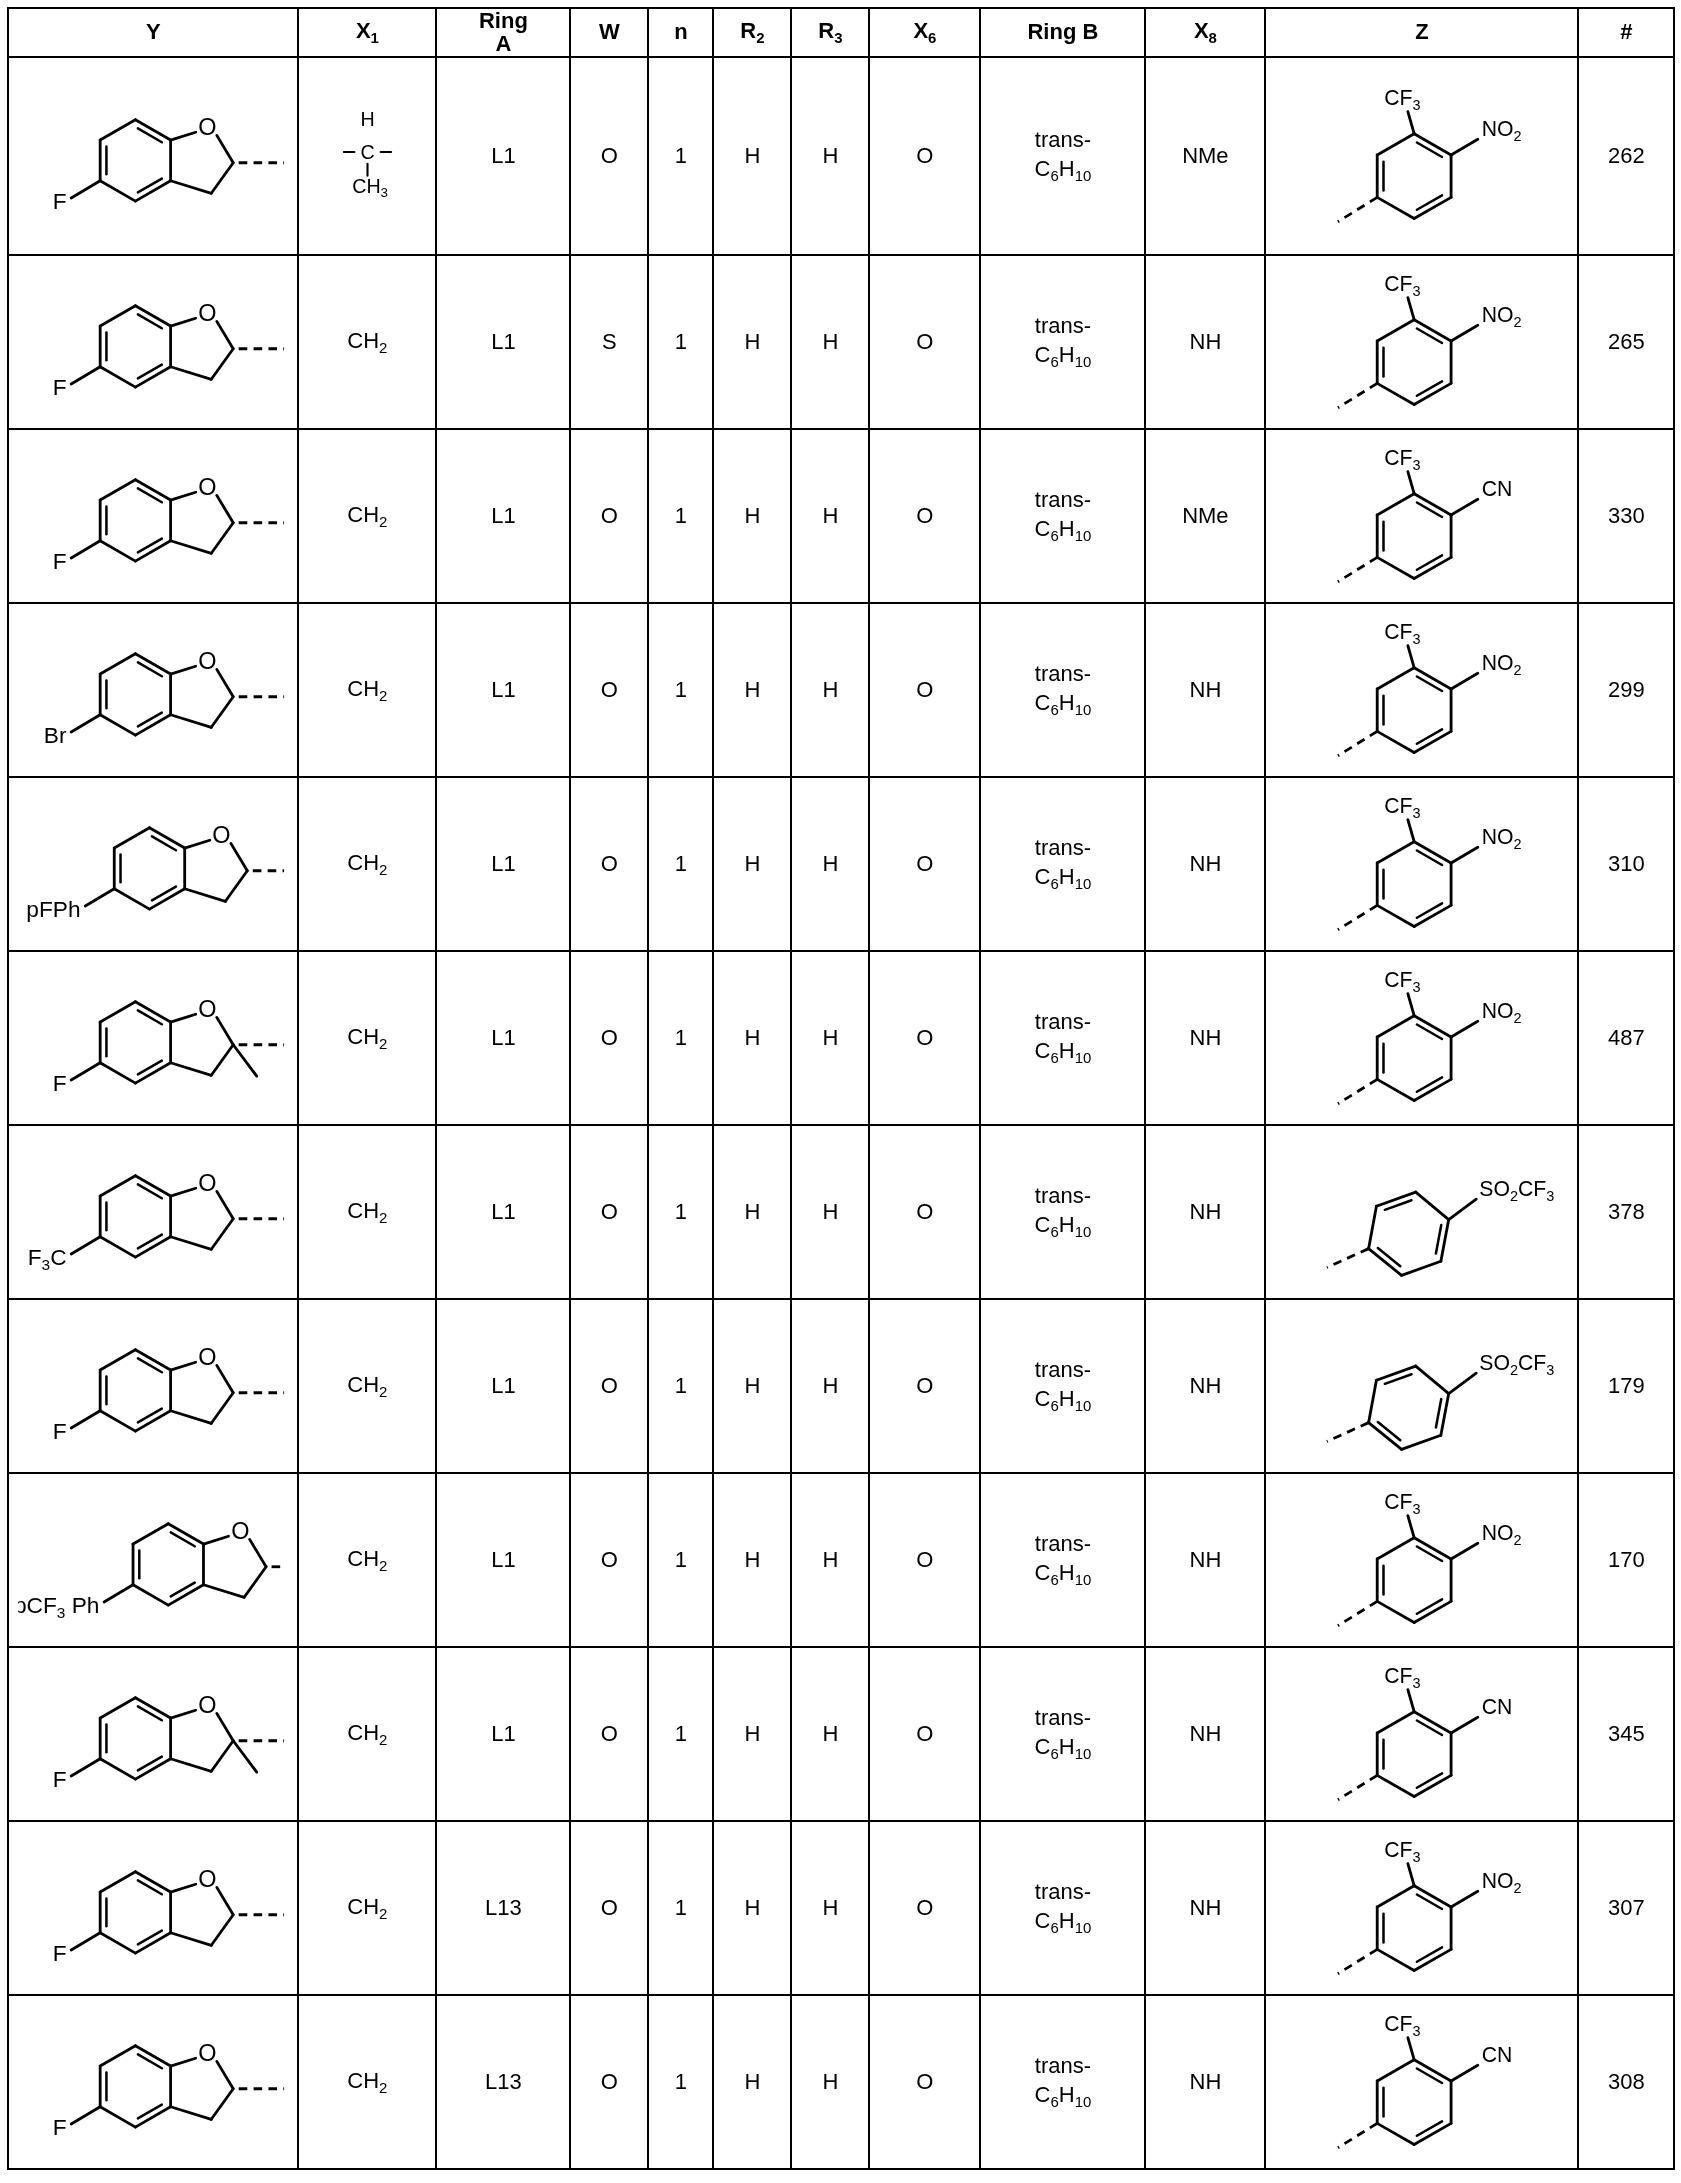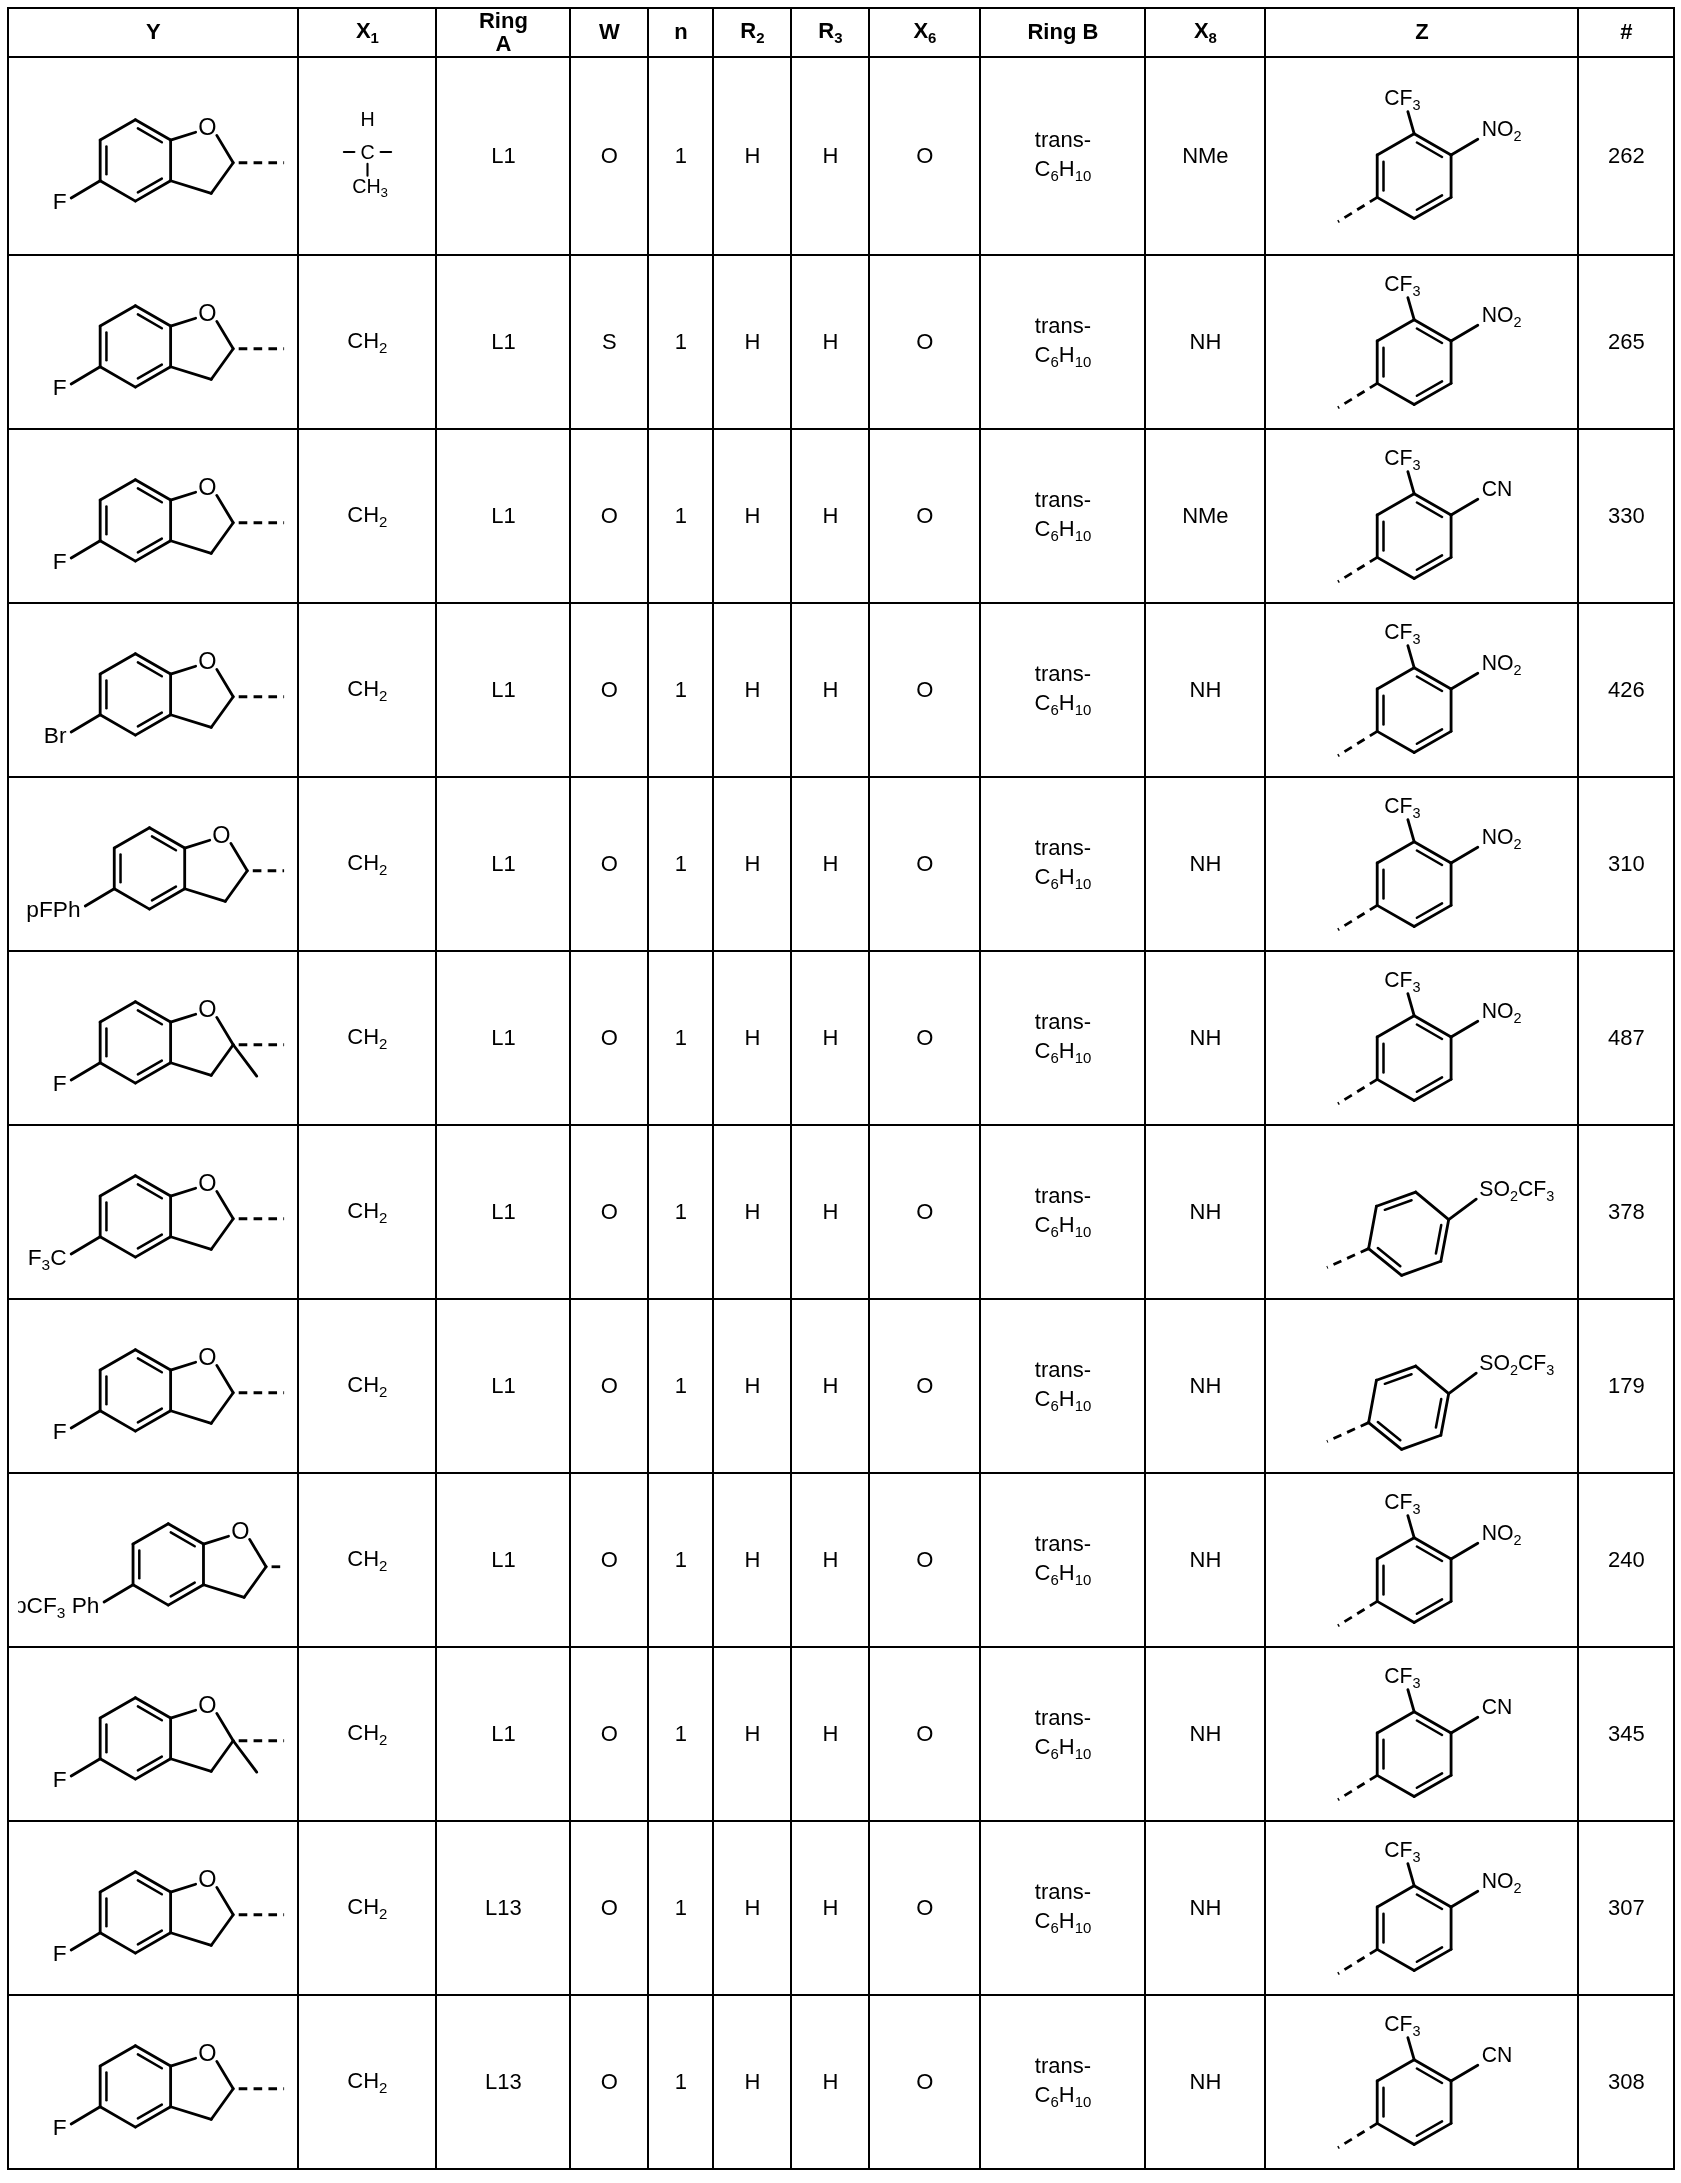--- a/index.html
+++ b/index.html
@@ -247,21 +247,21 @@
               <line x1="128" y1="103" x2="175" y2="76" stroke="#000" stroke-width="3.6" stroke-linecap="round"></line>
               <line x1="178.5" y1="87.2" x2="210.5" y2="105.6" stroke="#000" stroke-width="3.2" stroke-linecap="round"></line>
               <line x1="210.5" y1="154.4" x2="178.5" y2="172.8" stroke="#000" stroke-width="3.2" stroke-linecap="round"></line>
               <line x1="136.0" y1="148.4" x2="136.0" y2="111.6" stroke="#000" stroke-width="3.2" stroke-linecap="round"></line>
               <line x1="175" y1="76" x2="167" y2="48" stroke="#000" stroke-width="3.6" stroke-linecap="round"></line>
               <text x="160" y="40" font-size="27" text-anchor="middle">CF<tspan dy="5.9" font-size="18.4">3</tspan></text>
               <line x1="222" y1="103" x2="256" y2="83" stroke="#000" stroke-width="3.6" stroke-linecap="round"></line>
               <text x="261" y="79" font-size="27" text-anchor="start">NO<tspan dy="5.9" font-size="18.4">2</tspan></text>
               <line x1="128" y1="157" x2="78" y2="188" stroke="#000" stroke-width="3.6" stroke-dasharray="11 8"></line>
             </svg></td>
-          <td><span>426</span></td>
+          <td><span>299</span></td>
         </tr>
         <tr>
           <td><svg width="270" height="157" viewBox="0 0 345 200" style="font-size:27px">
               <line x1="168" y1="53" x2="213" y2="79" stroke="#000" stroke-width="3.6" stroke-linecap="round"></line>
               <line x1="213" y1="79" x2="213" y2="131" stroke="#000" stroke-width="3.6" stroke-linecap="round"></line>
               <line x1="213" y1="131" x2="168" y2="157" stroke="#000" stroke-width="3.6" stroke-linecap="round"></line>
               <line x1="168" y1="157" x2="123" y2="131" stroke="#000" stroke-width="3.6" stroke-linecap="round"></line>
               <line x1="123" y1="131" x2="123" y2="79" stroke="#000" stroke-width="3.6" stroke-linecap="round"></line>
               <line x1="123" y1="79" x2="168" y2="53" stroke="#000" stroke-width="3.6" stroke-linecap="round"></line>
               <line x1="171.2" y1="64.1" x2="201.8" y2="81.8" stroke="#000" stroke-width="3.2" stroke-linecap="round"></line>
@@ -489,21 +489,21 @@
               <line x1="128" y1="103" x2="175" y2="76" stroke="#000" stroke-width="3.6" stroke-linecap="round"></line>
               <line x1="178.5" y1="87.2" x2="210.5" y2="105.6" stroke="#000" stroke-width="3.2" stroke-linecap="round"></line>
               <line x1="210.5" y1="154.4" x2="178.5" y2="172.8" stroke="#000" stroke-width="3.2" stroke-linecap="round"></line>
               <line x1="136.0" y1="148.4" x2="136.0" y2="111.6" stroke="#000" stroke-width="3.2" stroke-linecap="round"></line>
               <line x1="175" y1="76" x2="167" y2="48" stroke="#000" stroke-width="3.6" stroke-linecap="round"></line>
               <text x="160" y="40" font-size="27" text-anchor="middle">CF<tspan dy="5.9" font-size="18.4">3</tspan></text>
               <line x1="222" y1="103" x2="256" y2="83" stroke="#000" stroke-width="3.6" stroke-linecap="round"></line>
               <text x="261" y="79" font-size="27" text-anchor="start">NO<tspan dy="5.9" font-size="18.4">2</tspan></text>
               <line x1="128" y1="157" x2="78" y2="188" stroke="#000" stroke-width="3.6" stroke-dasharray="11 8"></line>
             </svg></td>
-          <td><span>240</span></td>
+          <td><span>170</span></td>
         </tr>
         <tr>
           <td><svg width="270" height="157" viewBox="0 0 345 200" style="font-size:27px">
               <line x1="150" y1="53" x2="195" y2="79" stroke="#000" stroke-width="3.6" stroke-linecap="round"></line>
               <line x1="195" y1="79" x2="195" y2="131" stroke="#000" stroke-width="3.6" stroke-linecap="round"></line>
               <line x1="195" y1="131" x2="150" y2="157" stroke="#000" stroke-width="3.6" stroke-linecap="round"></line>
               <line x1="150" y1="157" x2="105" y2="131" stroke="#000" stroke-width="3.6" stroke-linecap="round"></line>
               <line x1="105" y1="131" x2="105" y2="79" stroke="#000" stroke-width="3.6" stroke-linecap="round"></line>
               <line x1="105" y1="79" x2="150" y2="53" stroke="#000" stroke-width="3.6" stroke-linecap="round"></line>
               <line x1="153.2" y1="64.1" x2="183.8" y2="81.8" stroke="#000" stroke-width="3.2" stroke-linecap="round"></line>

